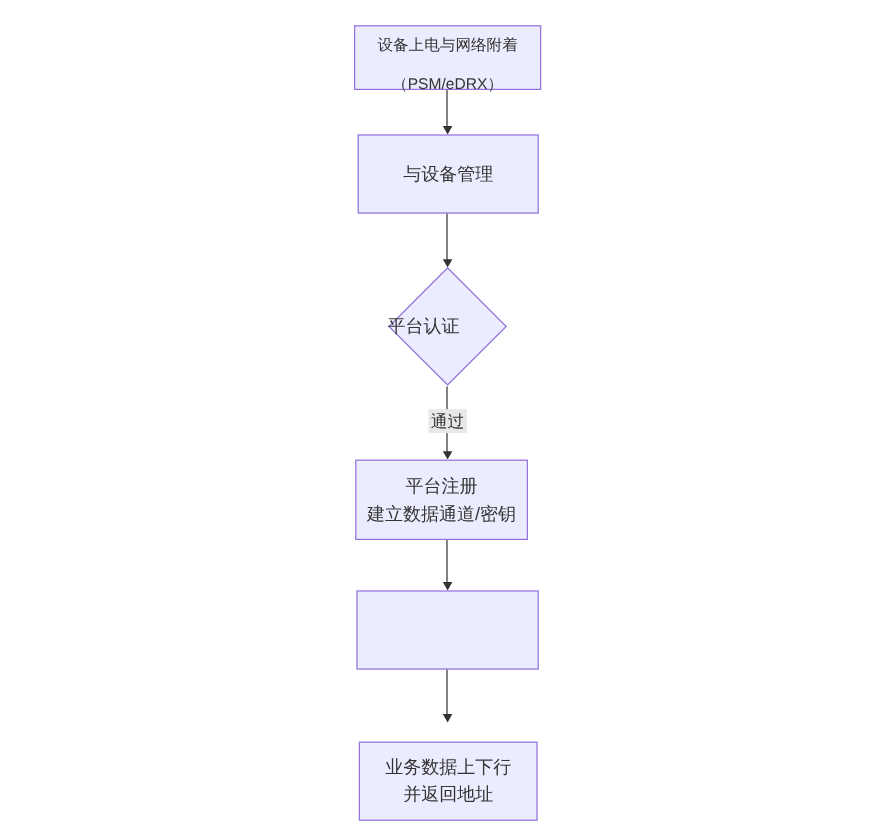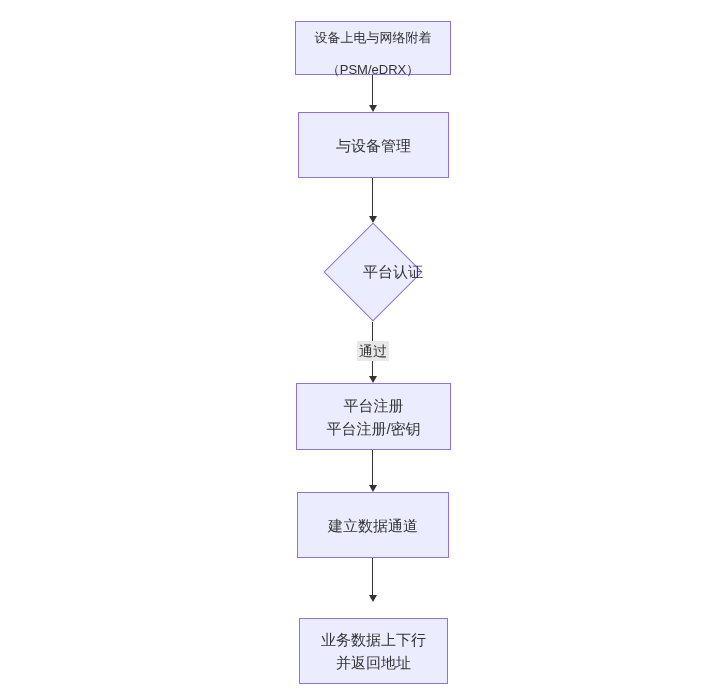--- a/index.html
+++ b/index.html
@@ -46,21 +46,21 @@
     background: #ECECFF;
     border: 1px solid #9370DB;
     transform: rotate(45deg);
     box-sizing: border-box;
   }
   .diamond-label {
     position: absolute;
     left: 323px;
     top: 263px;
     width: 100px;
-    text-align: right;
+    text-align: left;
     font-size: 15px;
     color: #333333;
     white-space: nowrap;
   }
   .edge-line {
     position: absolute;
     width: 1px;
     background: #333333;
   }
   .arrowhead {
@@ -102,30 +102,29 @@
   <div class="edge-line" style="left:372px; top:178px; height:39px;"></div>
   <div class="arrowhead" style="left:369px; top:216px;"></div>
 
   <div class="diamond-shape"></div>
   <div class="diamond-label">平台认证</div>
 
   <div class="edge-line" style="left:372px; top:322px; height:55px;"></div>
   <div class="edge-label" style="left:373px; top:341px;">通过</div>
   <div class="arrowhead" style="left:369px; top:376px;"></div>
 
-  <div class="node" style="left:296px; top:383px; width:155px; height:67px;">
+  <div class="node" style="left:296px; top:383px; width:144px; height:67px;">
     <div class="line">平台注册</div>
-    <div class="line">平台注册/密钥</div>
+    <div class="line">建立数据通道/密钥</div>
   </div>
 
   <div class="edge-line" style="left:372px; top:450px; height:36px;"></div>
   <div class="arrowhead" style="left:369px; top:485px;"></div>
 
   <div class="node" style="left:297px; top:492px; width:152px; height:66px;">
-    <div class="line">建立数据通道</div>
   </div>
 
   <div class="edge-line" style="left:372px; top:558px; height:38px;"></div>
   <div class="arrowhead" style="left:369px; top:595px;"></div>
 
   <div class="node" style="left:299px; top:618px; width:149px; height:66px;">
     <div class="line">业务数据上下行</div>
     <div class="line">并返回地址</div>
   </div>
 

